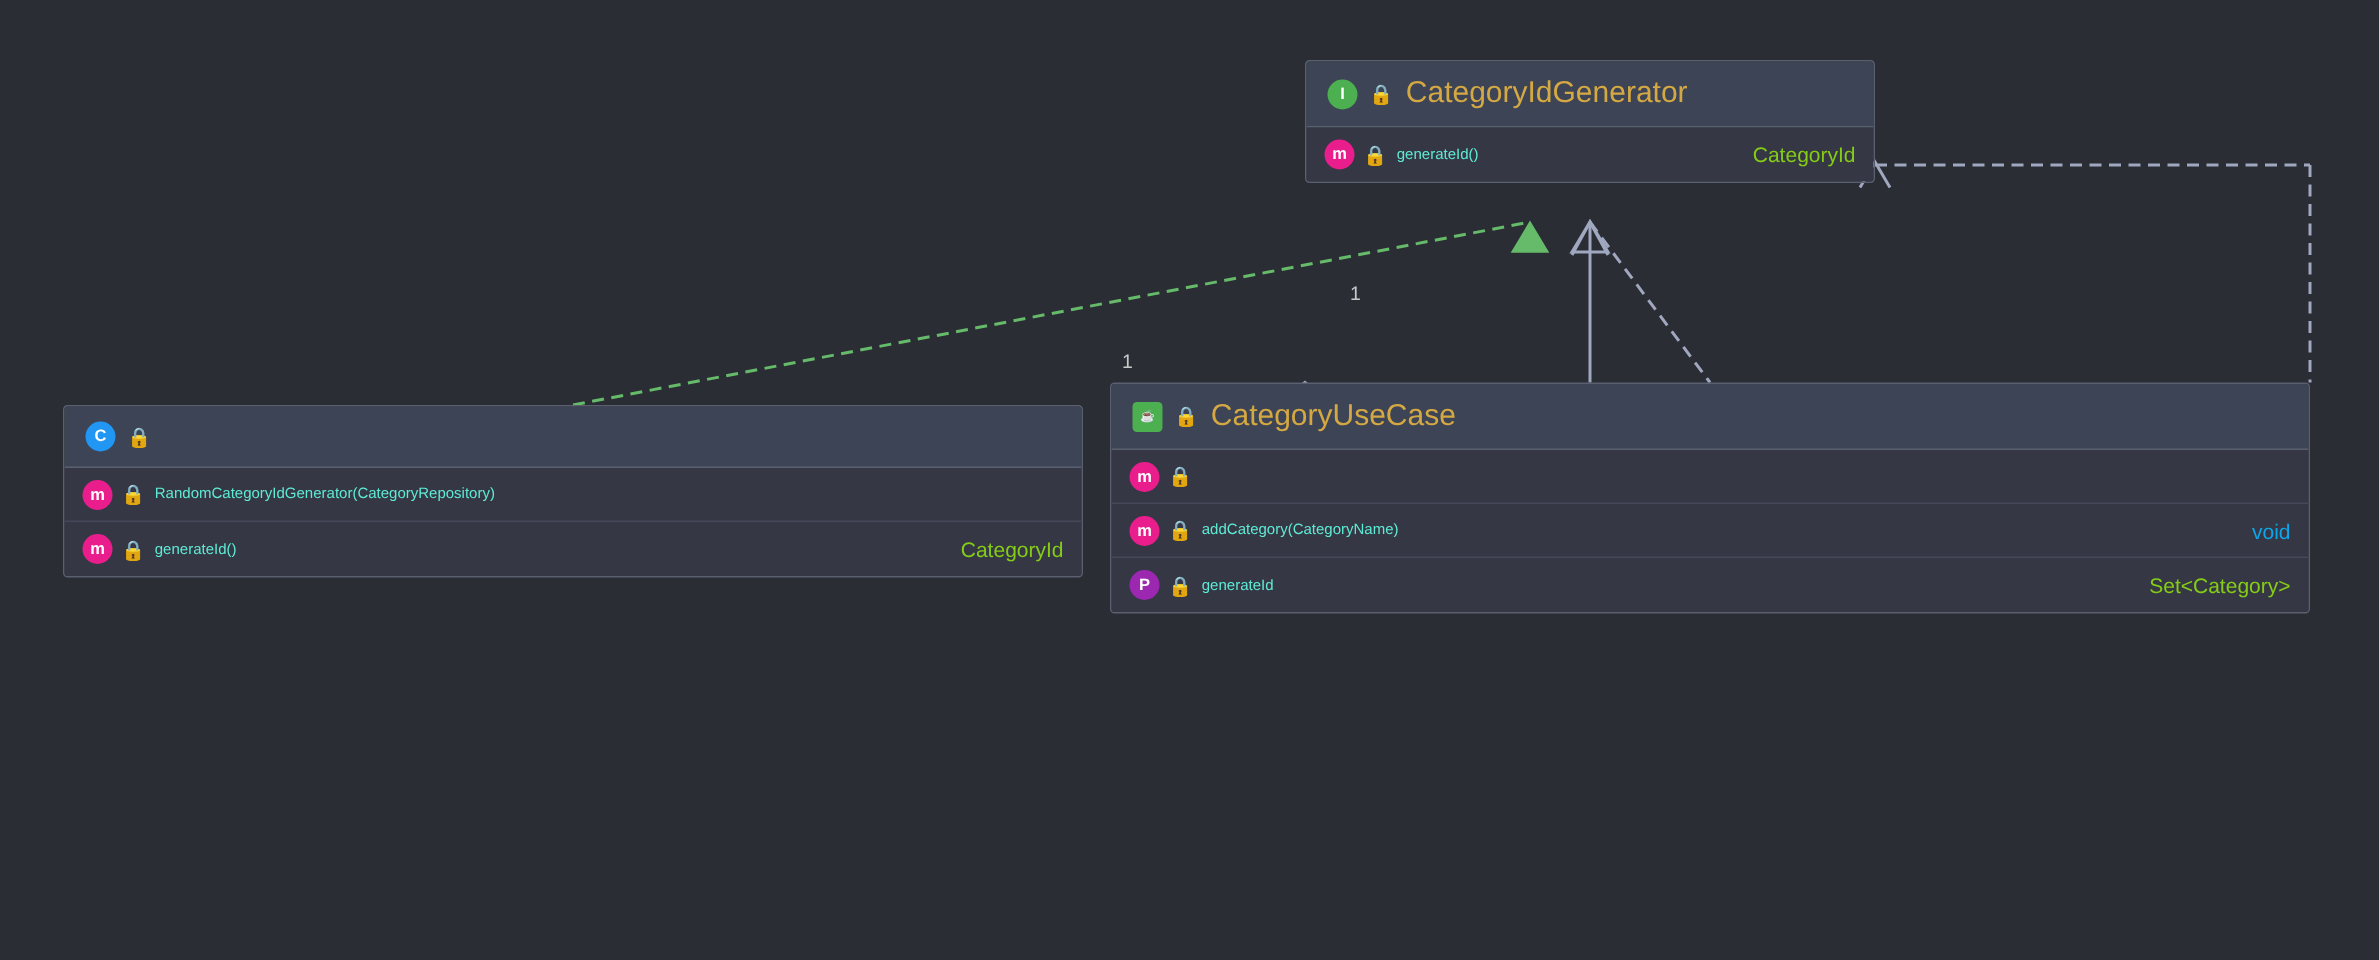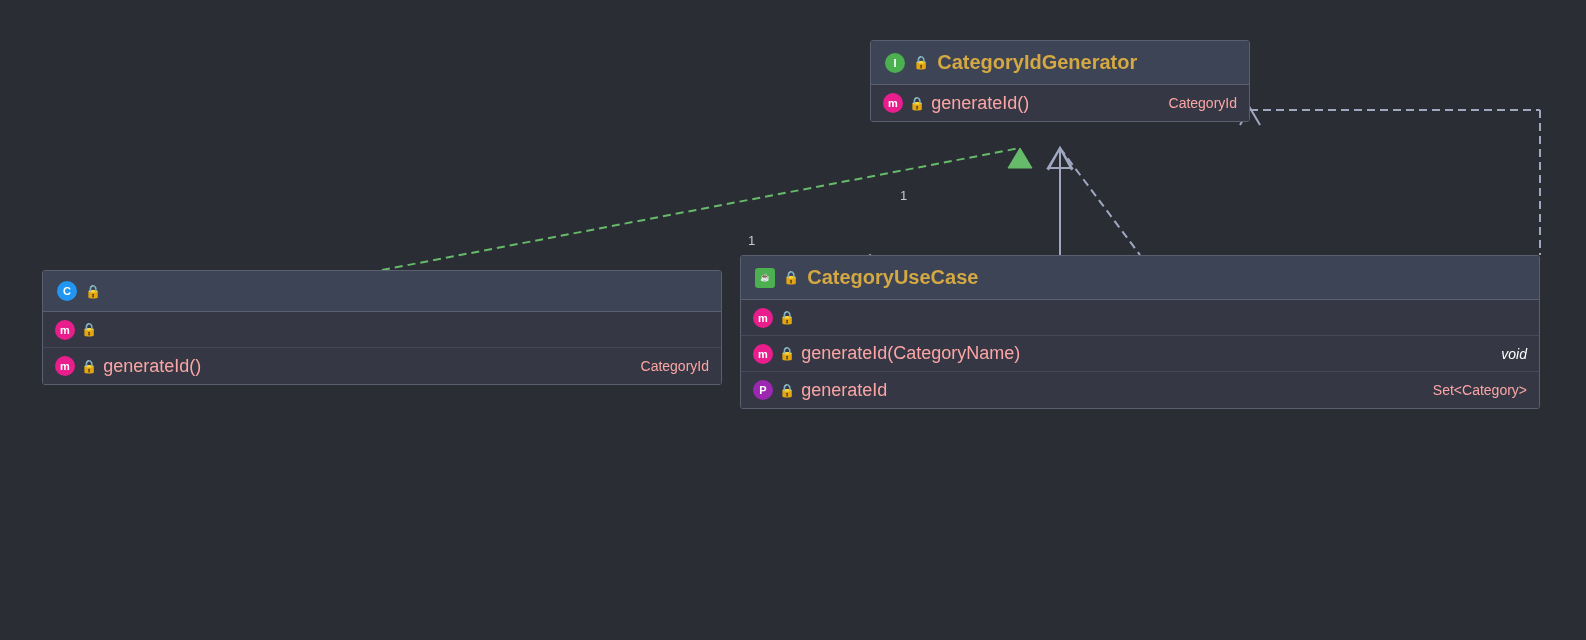--- a/index.html
+++ b/index.html
@@ -32,21 +32,21 @@
       background-color: #3d4455;
       padding: 10px 14px;
       display: flex;
       align-items: center;
       gap: 8px;
       border-bottom: 1px solid #5a6070;
     }
 
     .uml-title {
       font-size: 20px;
-      font-weight: bold;
+      font-weight: normal;
       color: #d4a843;
     }
 
     .uml-body {
       background-color: #353844;
     }
 
     .uml-row {
       display: flex;
       align-items: center;
@@ -54,35 +54,34 @@
       border-bottom: 1px solid #454858;
       gap: 6px;
       min-height: 36px;
     }
 
     .uml-row:last-child {
       border-bottom: none;
     }
 
     .uml-member-name {
-      color: #fca5a5;
-      font-size: 18px;
+      color: #5eead4;
+      font-size: 10px;
       flex: 1;
     }
 
     .uml-member-type {
-      color: #fca5a5;
+      color: #84cc16;
       font-size: 14px;
       margin-left: auto;
       white-space: nowrap;
     }
 
     .uml-member-type.italic {
-      color: #ffffff;
-      font-style: italic;
+      color: #0ea5e9;
     }
 
     
     .badge {
       width: 20px;
       height: 20px;
       border-radius: 50%;
       display: flex;
       align-items: center;
       justify-content: center;
@@ -166,20 +165,21 @@
 
   <div class="uml-box" style="left: 42px; top: 270px; width: 680px;">
     <div class="uml-header">
       <span class="badge badge-c">C</span>
       <span class="lock-icon">🔒</span>
     </div>
     <div class="uml-body">
       <div class="uml-row">
         <span class="badge badge-m">m</span>
         <span class="lock-icon">🔒</span>
+        <span class="uml-member-name">RandomCategoryIdGenerator(CategoryRepository)</span>
       </div>
       <div class="uml-row">
         <span class="badge badge-m">m</span>
         <span class="lock-icon">🔒</span>
         <span class="uml-member-name">generateId()</span>
         <span class="uml-member-type">CategoryId</span>
       </div>
     </div>
   </div>
 
@@ -190,21 +190,21 @@
       <span class="uml-title">CategoryUseCase</span>
     </div>
     <div class="uml-body">
       <div class="uml-row">
         <span class="badge badge-m">m</span>
         <span class="lock-icon">🔒</span>
       </div>
       <div class="uml-row">
         <span class="badge badge-m">m</span>
         <span class="lock-icon">🔒</span>
-        <span class="uml-member-name">generateId(CategoryName)</span>
+        <span class="uml-member-name">addCategory(CategoryName)</span>
         <span class="uml-member-type italic">void</span>
       </div>
       <div class="uml-row">
         <span class="badge badge-p">P</span>
         <span class="lock-icon">🔒</span>
         <span class="uml-member-name">generateId</span>
         <span class="uml-member-type">Set&lt;Category&gt;</span>
       </div>
     </div>
   </div>

